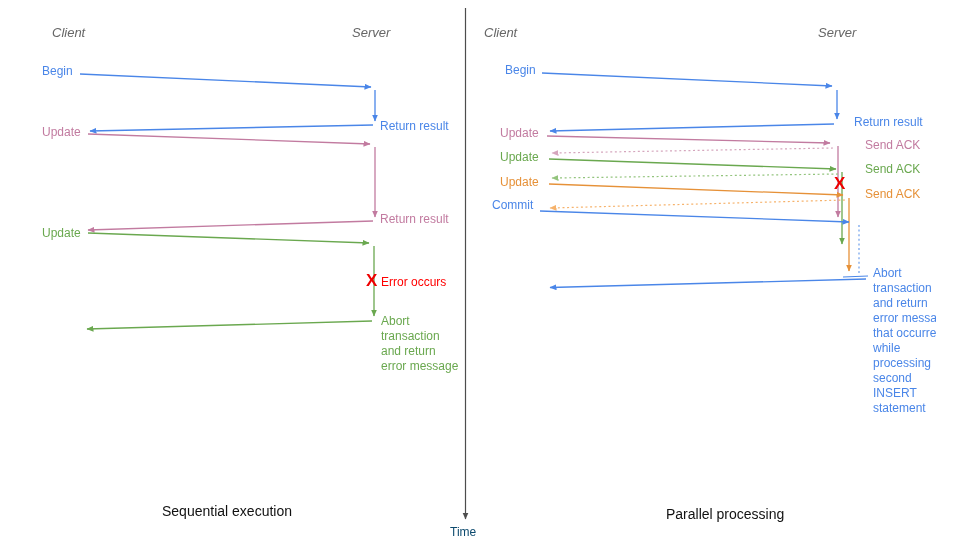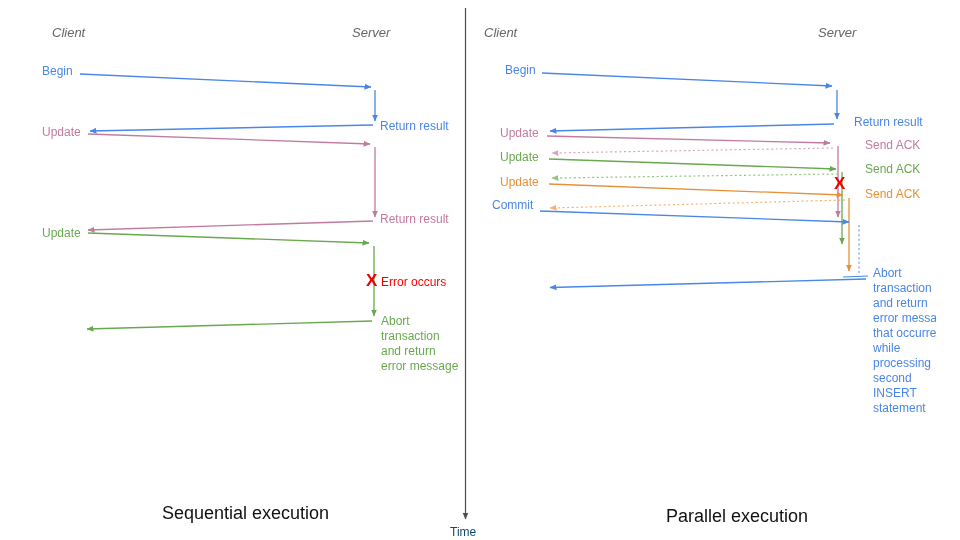--- a/index.html
+++ b/index.html
@@ -4,21 +4,21 @@
 <style>
   html,body{margin:0;padding:0;background:#fff;}
   .stage{
     position:relative;width:936px;height:540px;background:#ffffff;
     font-family:"Liberation Sans","DejaVu Sans",sans-serif;overflow:hidden;
   }
   .lines{position:absolute;left:0;top:0;}
   .lbl{position:absolute;font-size:12px;line-height:1.15;white-space:nowrap;}
   .lbl.small{font-size:12px;}
   .hdr{position:absolute;font-size:13px;font-style:italic;color:#666666;white-space:nowrap;}
-  .title{position:absolute;font-size:18px;color:#111111;white-space:nowrap;}
+  .title{position:absolute;font-size:14px;color:#111111;white-space:nowrap;}
   .blue{color:#4a86e8;}
   .pink{color:#c27ba0;}
   .green{color:#6aa84f;}
   .orange{color:#e69138;}
   .red{color:#ff0000;}
   .dark{color:#0c4a6e;}
   .xmark{
     position:absolute;font-size:17px;font-weight:bold;color:#ee0000;
     line-height:1;white-space:nowrap;
   }
@@ -169,17 +169,17 @@
   <div class="lbl blue small wrap" style="left:873px;top:266px;width:92px">Abort
 transaction
 and return
 error message
 that occurred
 while
 processing
 second
 INSERT
 statement</div>
-  <div class="title" style="left:666px;top:506px">Parallel execution</div>
+  <div class="title" style="left:666px;top:506px">Parallel processing</div>
 
   <div class="lbl dark" style="left:450px;top:526px">Time</div>
 
 </div>
 
 </body></html>

